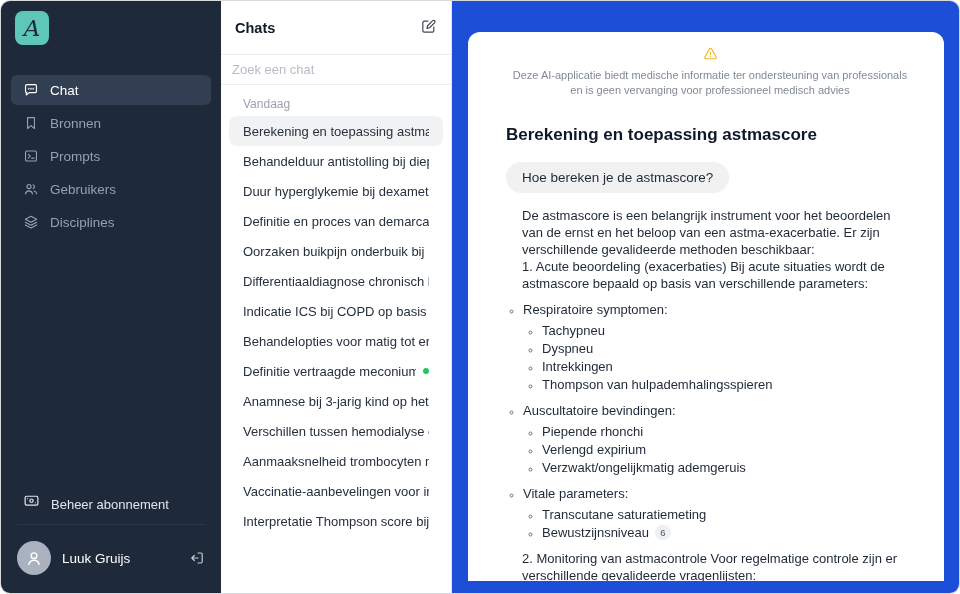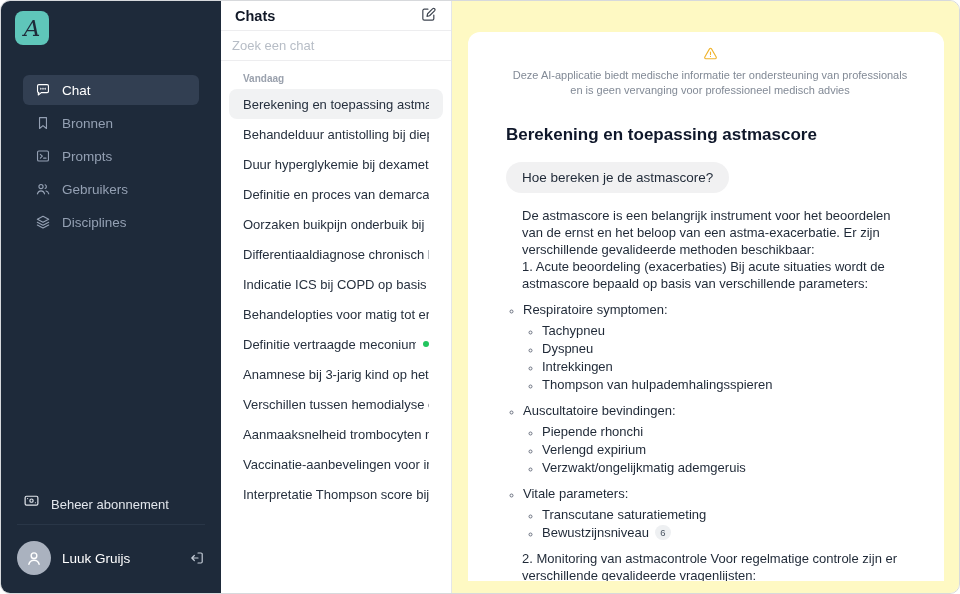--- a/index.html
+++ b/index.html
@@ -16,21 +16,21 @@
   .sidebar {
     width: 220px; flex: 0 0 220px; background: #1e2a3a;
     display: flex; flex-direction: column; color: #94a0b3;
   }
   .logo {
     width: 34px; height: 34px; border-radius: 8px; background: #5fc6ba;
     margin: 10px 0 0 14px; display: flex; align-items: center; justify-content: center;
     color: #1e2a3a; font-family: "DejaVu Serif", serif; font-style: italic;
     font-size: 23px; line-height: 1;
   }
-  .nav { margin-top: 30px; padding: 0 22px; }
+  .nav { margin-top: 30px; padding: 0 10px; }
   .nav-item {
     display: flex; align-items: center; gap: 11px; height: 30px;
     padding: 0 12px; border-radius: 6px; margin-bottom: 3px;
     font-size: 13.5px; color: #94a0b3; cursor: default;
   }
   .nav-item.active { background: #323f52; color: #ffffff; }
   .nav-item .ico { display: flex; align-items: center; }
   .nav-item svg { width: 16px; height: 16px; }
 
   .sidebar-footer { margin-top: auto; padding-bottom: 12px; }
@@ -49,46 +49,46 @@
   .user-name { color: #ffffff; font-size: 13.5px; flex: 1; }
   .logout { color: #c3cbd6; display: flex; }
   .logout svg { width: 16px; height: 16px; }
 
   
   .chatlist {
     width: 231px; flex: 0 0 231px; background: #ffffff;
     border-right: 1px solid #e4e6e9; display: flex; flex-direction: column;
   }
   .chatlist-header {
-    height: 30px; display: flex; align-items: center; justify-content: space-between;
+    height: 54px; display: flex; align-items: center; justify-content: space-between;
     padding: 0 14px; border-bottom: 1px solid #ededef;
   }
   .chatlist-title { font-size: 14.5px; font-weight: bold; color: #111827; }
   .newchat-btn { color: #3f4651; display: flex; cursor: pointer; background:none; border:none; }
   .newchat-btn svg { width: 17px; height: 17px; }
   .search-row { border-bottom: 1px solid #ededef; }
   .search-input {
     width: 100%; height: 29px; border: none; outline: none; padding: 0 11px;
     font-size: 13px; font-family: "Liberation Sans", sans-serif; color: #111827;
     background: transparent;
   }
   .search-input::placeholder { color: #b7bdc6; }
   .chat-scroll { flex: 1; overflow: hidden; padding-top: 6px; }
-  .section-label { font-size: 10px; color: #9aa1ad; padding: 6px 22px 5px 22px; font-weight: bold; }
+  .section-label { font-size: 12px; color: #9aa1ad; padding: 6px 22px 5px 22px; }
   .chat-item {
     display: flex; align-items: center; height: 30px; margin: 0 8px;
     padding: 0 14px; border-radius: 8px; font-size: 13px; color: #26303e;
     cursor: default; white-space: nowrap;
   }
   .chat-item.active { background: #f1f2f3; }
   .chat-item .label { overflow: hidden; text-overflow: clip; white-space: nowrap; }
   .chat-item .dot { width: 6px; height: 6px; border-radius: 50%; margin-left: 7px; flex: 0 0 6px; }
 
   
-  .main { flex: 1; background: #fef9c3; padding: 31px 15px 12px 16px; display: flex; }
+  .main { flex: 1; background: #1d4ed8; padding: 31px 15px 12px 16px; display: flex; }
   .card {
     flex: 1; background: #ffffff; border-radius: 12px 12px 0 0;
     padding: 14px 30px 10px 38px; overflow: hidden;
   }
   .disclaimer { text-align: center; }
   .disclaimer .warn-ico { display: inline-flex; color: #f0b42e; }
   .disclaimer .warn-ico svg { width: 15px; height: 15px; }
   .disclaimer-text {
     margin: 3px auto 0 auto; max-width: 430px; font-size: 11px; line-height: 15px;
     color: #828a96;

